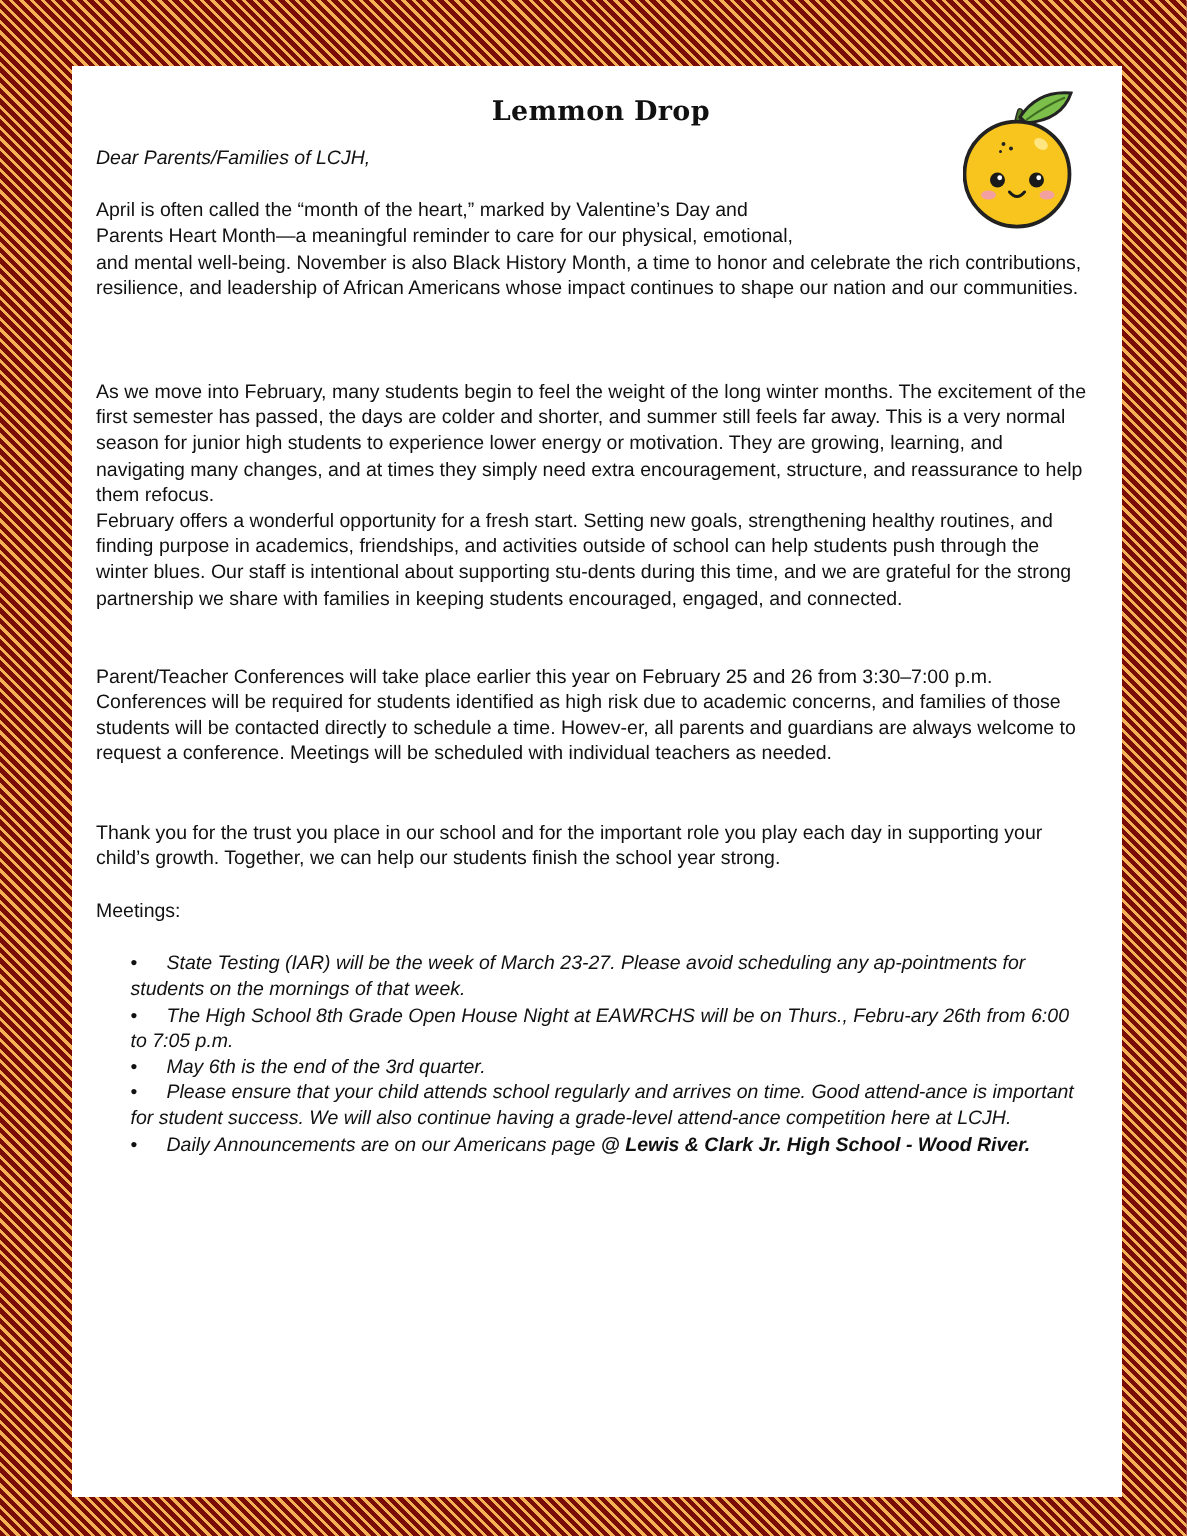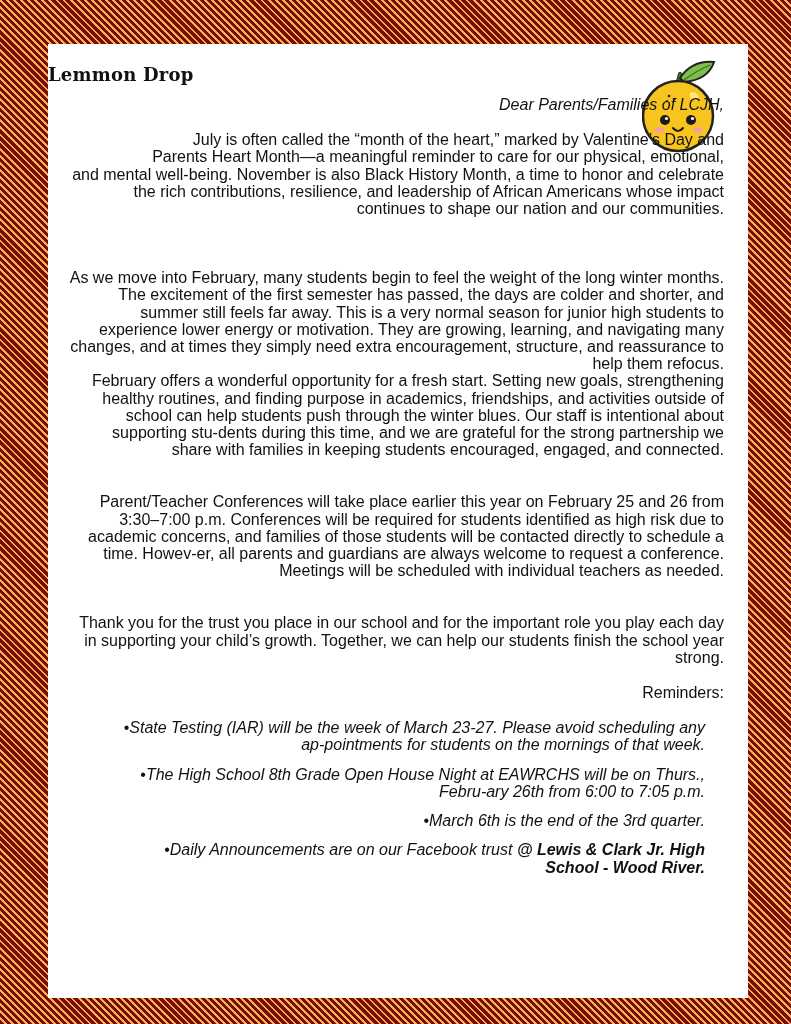--- a/index.html
+++ b/index.html
@@ -28,67 +28,67 @@
       top: 44px;
       width: 700px;
       height: 954px;
       background: #ffffff;
     }
     .title {
       position: absolute;
       left: 0;
       width: 705px;
       top: 20px;
+      text-align: center;
       font-family: "DejaVu Serif", serif;
       font-weight: bold;
       font-size: 18px;
       letter-spacing: 0.2px;
       color: #111;
     }
     .mascot {
       position: absolute;
       left: 594px;
       top: 14px;
       width: 80px;
       height: 96px;
     }
     .content {
       position: absolute;
       left: 16px;
       top: 52px;
       width: 660px;
-      font-size: 16px;
+      font-size: 13px;
       line-height: 17.2px;
-      text-align: right;
     }
     .greeting {
       font-style: italic;
       margin: 0 0 18px 0;
     }
     .para {
       margin: 0;
     }
     .p1 { margin-bottom: 52px; }
     .p1 .l { display: block; }
     .p2 { }
-    .p3 { margin-bottom: 35px; margin-left: 27px; }
+    .p3 { margin-bottom: 35px; }
     .p4 { margin-bottom: 35px; }
     .p5 { margin-bottom: 18px; }
     .reminders-label {
       margin: 0 0 18px 0;
     }
     .reminders {
       list-style: none;
       margin: 0;
       padding: 0 0 0 23px;
       width: 630px;
       font-style: italic;
     }
     .reminders li {
-      margin: 12px;
+      margin: 0;
       padding: 0;
     }
     .bullet {
       display: inline-block;
       width: 24px;
       font-style: normal;
     }
     .fb-link {
       font-weight: bold;
     }
@@ -125,40 +125,43 @@
       <ellipse cx="56" cy="72" rx="5" ry="3" fill="#f4a0a0"></ellipse>
 
       <path d="M31 70 Q36 76 41 70" stroke="#1a1a1a" stroke-width="2" fill="none" stroke-linecap="round"></path>
     </svg>
   </div>
 
   <div class="content">
     <p class="greeting">Dear Parents/Families of LCJH,</p>
 
     <p class="para p1">
-      <span class="l">July is often called the “month of the heart,” marked by Valentine’s Day and</span>
+      <span class="l">April is often called the “month of the heart,” marked by Valentine’s Day and</span>
       <span class="l">Parents Heart Month—a meaningful reminder to care for our physical, emotional,</span>
       <span class="l">and mental well-being. November is also Black History Month, a time to honor and celebrate the rich contributions, resilience, and leadership of African Americans whose impact continues to shape our nation and our communities.</span>
     </p>
 
     <p class="para p2">As we move into February, many students begin to feel the weight of the long winter months. The excitement of the first semester has passed, the days are colder and shorter, and summer still feels far away. This is a very normal season for junior high students to experience lower energy or motivation. They are growing, learning, and navigating many changes, and at times they simply need extra encouragement, structure, and reassurance to help them refocus.</p>
     <p class="para p3">February offers a wonderful opportunity for a fresh start. Setting new goals, strengthening healthy routines, and finding purpose in academics, friendships, and activities outside of school can help students push through the winter blues. Our staff is intentional about supporting stu-dents during this time, and we are grateful for the strong partnership we share with families in keeping students encouraged, engaged, and connected.</p>
     <p class="para p4">Parent/Teacher Conferences will take place earlier this year on February 25 and 26 from 3:30–7:00 p.m. Conferences will be required for students identified as high risk due to academic concerns, and families of those students will be contacted directly to schedule a time. Howev-er, all parents and guardians are always welcome to request a conference. Meetings will be scheduled with individual teachers as needed.</p>
     <p class="para p5">Thank you for the trust you place in our school and for the important role you play each day in supporting your child’s growth. Together, we can help our students finish the school year strong.</p>
 
-    <p class="reminders-label">Reminders:</p>
+    <p class="reminders-label">Meetings:</p>
 
     <ul class="reminders">
       <li>
         <span class="bullet">•</span><span>State Testing (IAR) will be the week of March 23-27. Please avoid scheduling any ap-pointments for students on the mornings of that week.</span>
       </li>
       <li>
         <span class="bullet">•</span><span>The High School 8th Grade Open House Night at EAWRCHS will be on Thurs., Febru-ary 26th from 6:00 to 7:05 p.m.</span>
       </li>
       <li>
-        <span class="bullet">•</span><span>March 6th is the end of the 3rd quarter.</span>
+        <span class="bullet">•</span><span>May 6th is the end of the 3rd quarter.</span>
       </li>
       <li>
-        <span class="bullet">•</span><span>Daily Announcements are on our Facebook trust </span><span class="fb-link">@ Lewis &amp; Clark Jr. High School - Wood River.</span>
+        <span class="bullet">•</span><span>Please ensure that your child attends school regularly and arrives on time. Good attend-ance is important for student success. We will also continue having a grade-level attend-ance competition here at LCJH.</span>
+      </li>
+      <li>
+        <span class="bullet">•</span><span>Daily Announcements are on our Americans page </span><span class="fb-link">@ Lewis &amp; Clark Jr. High School - Wood River.</span>
       </li>
     </ul>
   </div>
 </div>
 
 </body></html>

